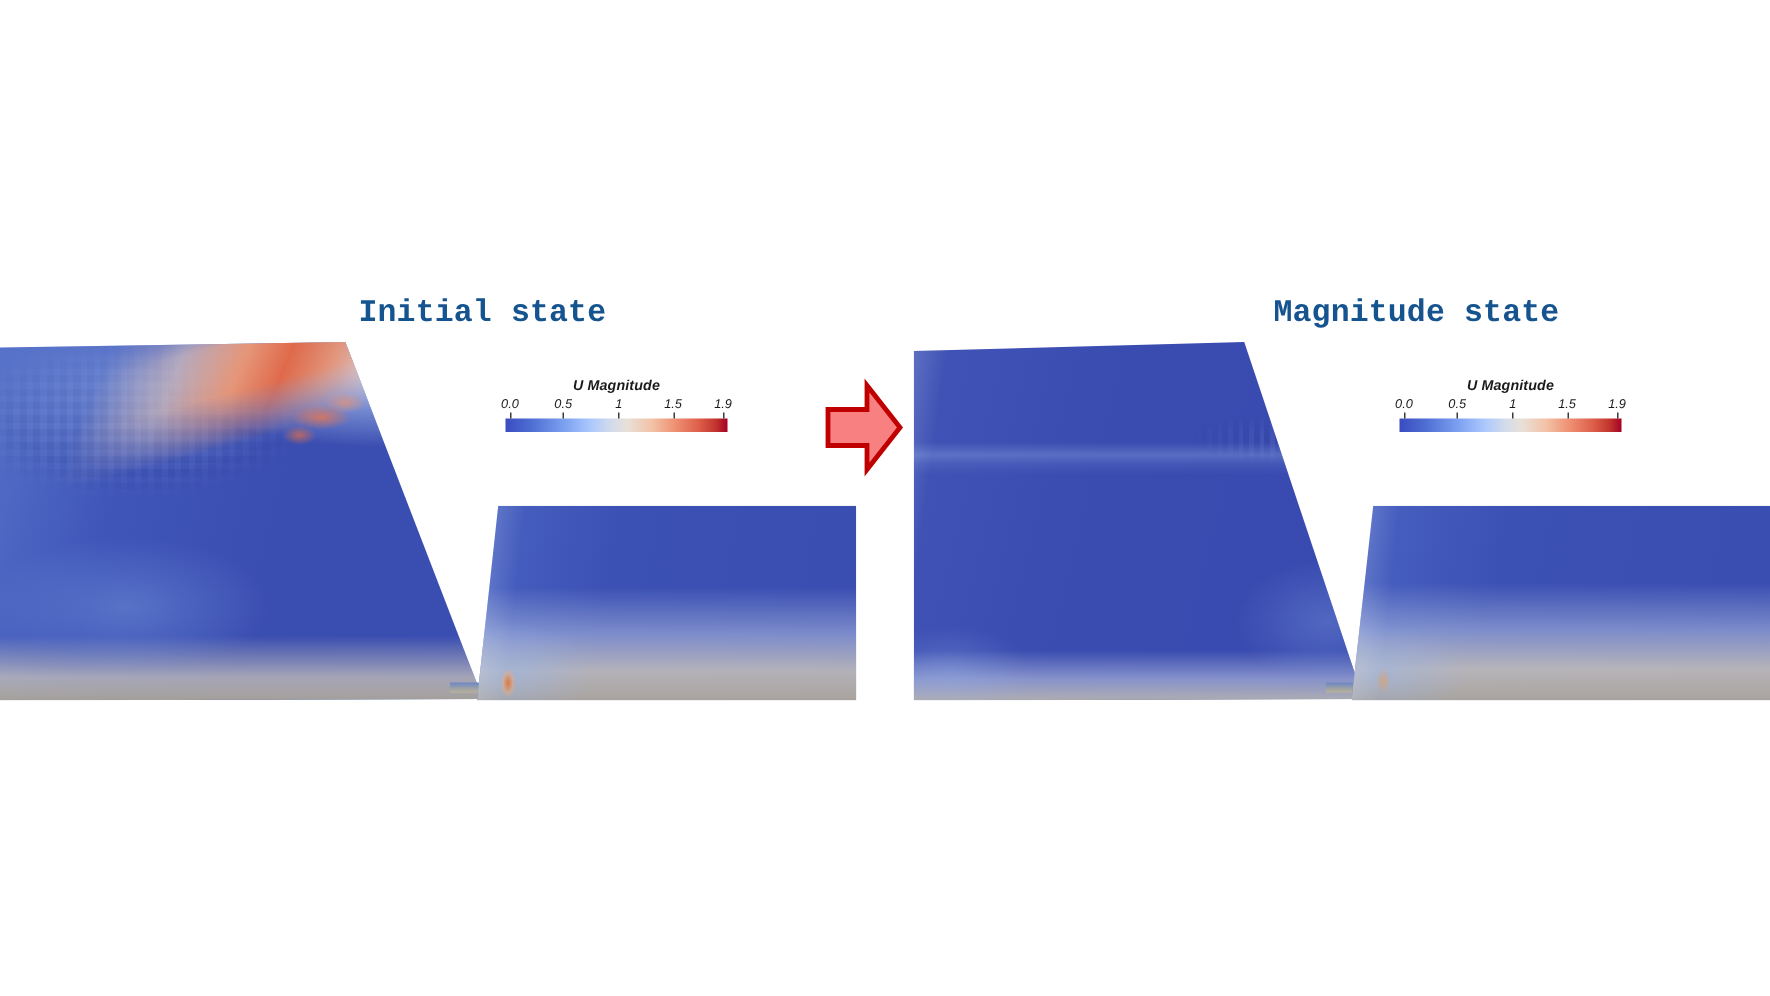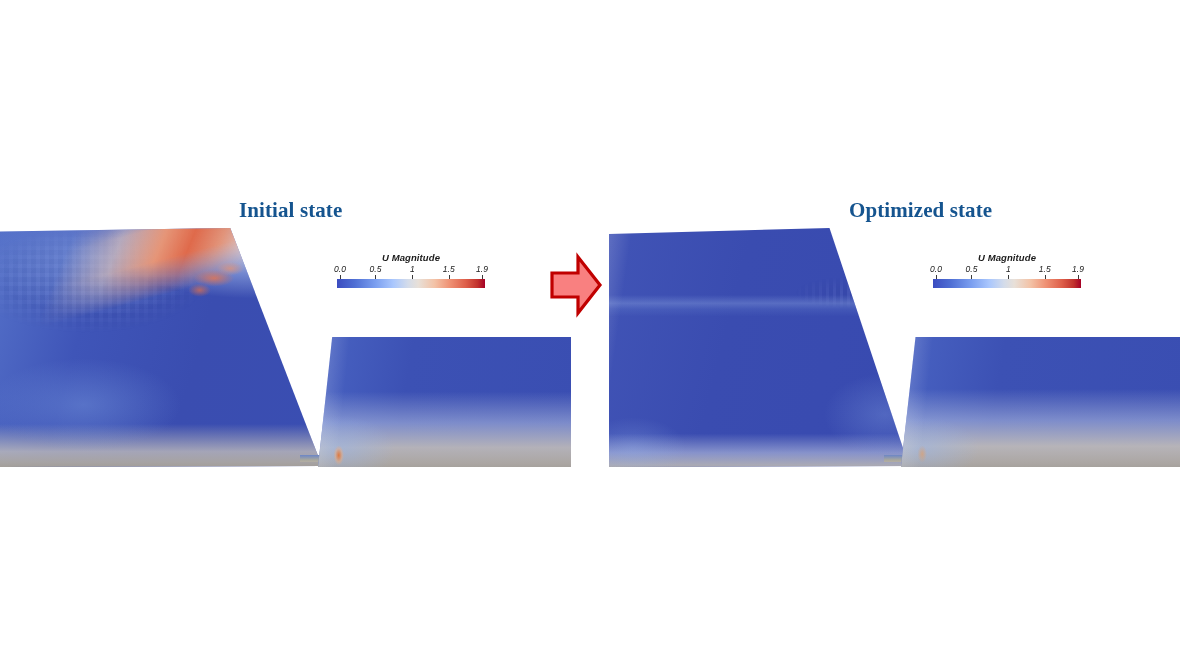--- a/index.html
+++ b/index.html
@@ -14,21 +14,21 @@
     position: relative;
     width: 1180px;
     height: 664px;
     background: #ffffff;
     overflow: hidden;
   }
 
   
   .panel-title {
     position: absolute;
-    font-family: Liberation Serif, serif;
+    font-family: Liberation Mono, monospace;
     font-weight: bold;
     font-size: 21px;
     letter-spacing: 0.1px;
     color: #15548f;
     white-space: nowrap;
   }
   #title-initial   { left: 239px; top: 198px; }
   #title-optimized { left: 849px; top: 198px; }
 
   
@@ -330,21 +330,21 @@
   </div>
 
   <div class="ground-strip" id="ground-right"></div>
 
   <div class="field" id="field-right-b">
     <div class="field-layer base"></div>
     <div class="field-layer edgeglow"></div>
     <div class="field-layer hotspot"></div>
   </div>
 
-  <div class="panel-title" id="title-optimized">Optimized state</div>
+  <div class="panel-title" id="title-optimized">Magnitude state</div>
 
   <div class="colorbar" id="colorbar-right">
     <div class="cb-title">U Magnitude</div>
     <div class="cb-ticklabels">
       <span style="left:2%">0.0</span>
       <span style="left:26%">0.5</span>
       <span style="left:51%">1</span>
       <span style="left:75.5%">1.5</span>
       <span style="left:98%">1.9</span>
     </div>

